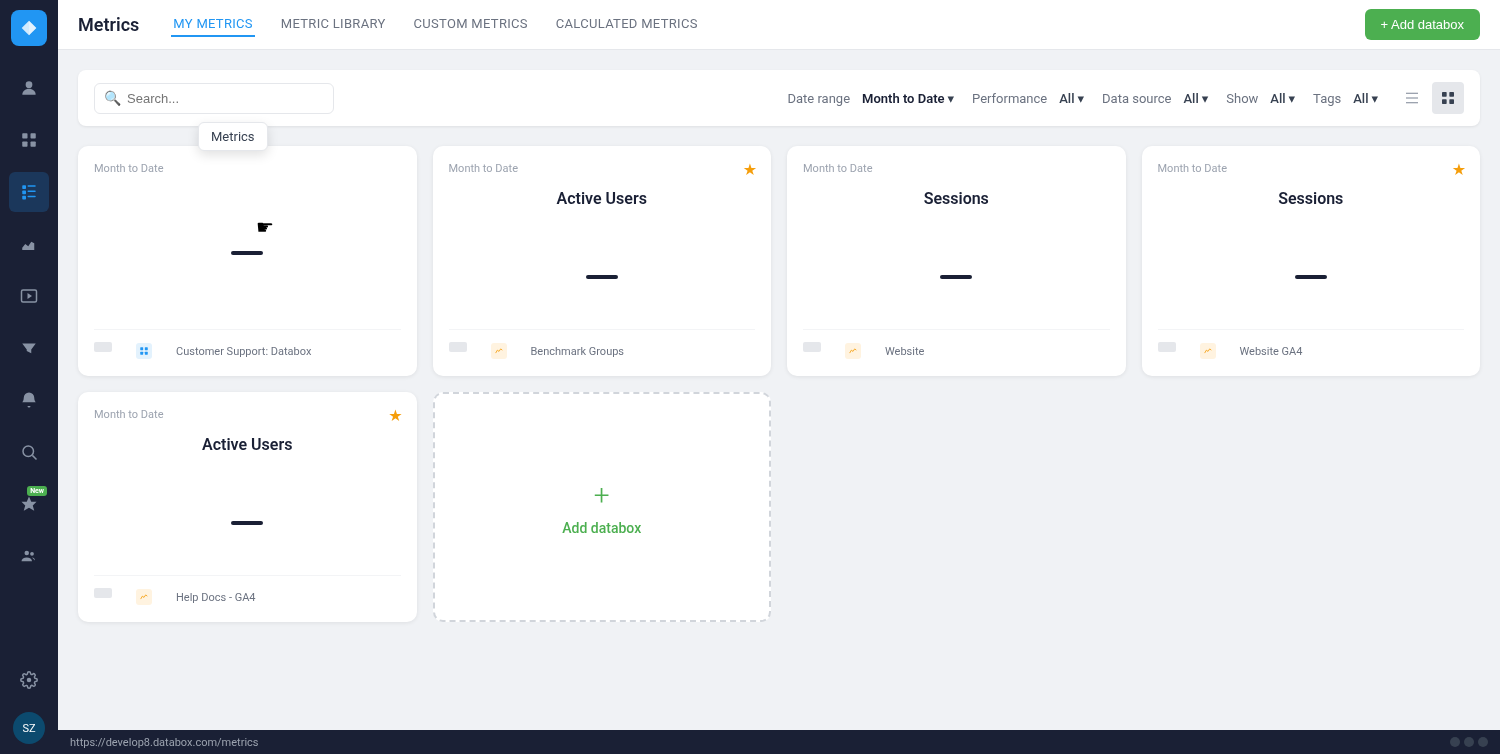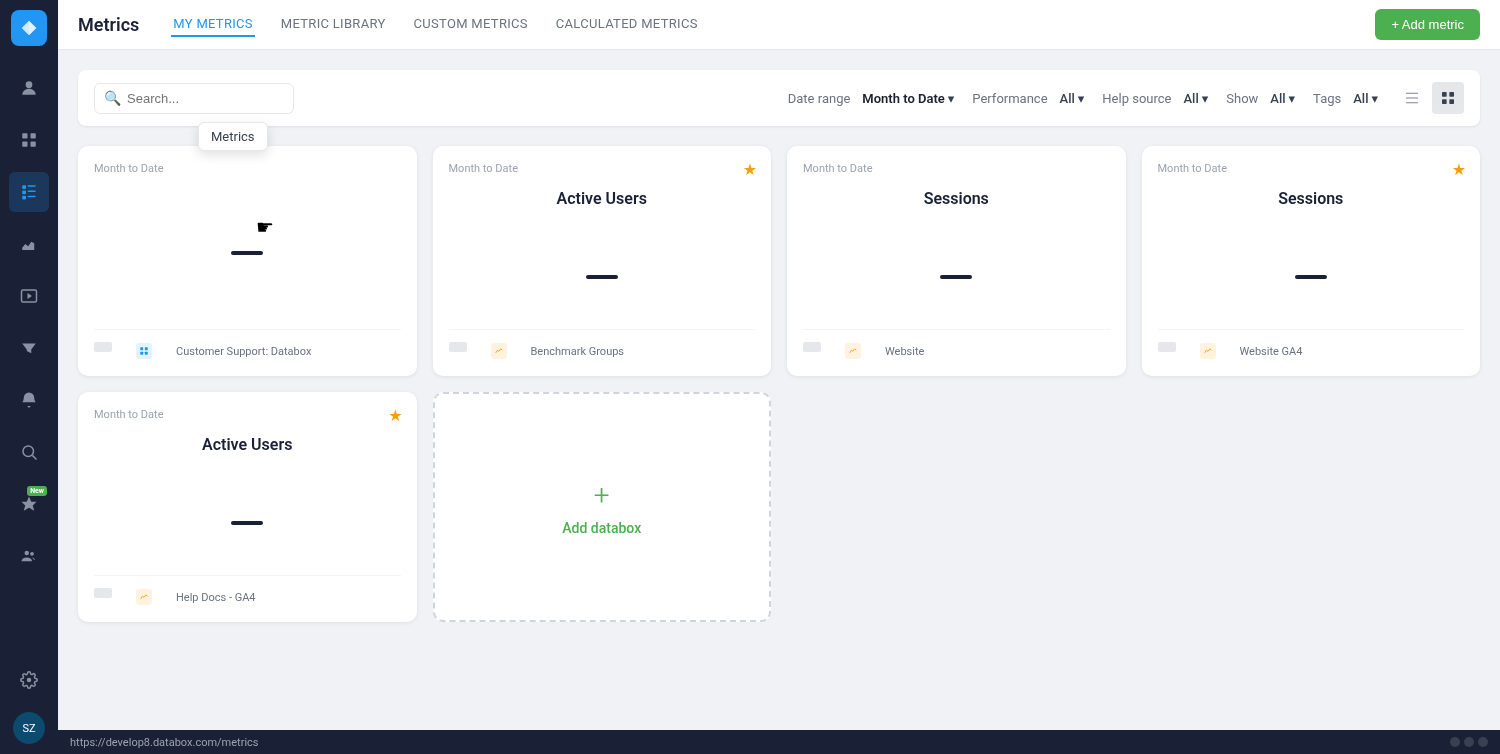--- a/index.html
+++ b/index.html
@@ -131,21 +131,21 @@
       transform: translateY(-50%);
       color: #9ca3af;
       font-size: 14px;
     }
     .search-input {
       border: 1px solid #e5e7eb;
       border-radius: 6px;
       padding: 7px 12px 7px 32px;
       font-size: 13px;
       color: #374151;
-      width: 200px;
+      width: 240px;
       outline: none;
     }
     .filters-spacer { flex: 1; }
     .filter-group {
       display: flex;
       align-items: center;
       gap: 6px;
       font-size: 13px;
       color: #6b7280;
     }
@@ -422,21 +422,21 @@
 
 <div class="main">
 
   <div class="topnav">
     <span class="topnav-title">Metrics</span>
     <div class="nav-tab active">MY METRICS</div>
     <div class="nav-tab">METRIC LIBRARY</div>
     <div class="nav-tab">CUSTOM METRICS</div>
     <div class="nav-tab">CALCULATED METRICS</div>
     <div class="topnav-spacer"></div>
-    <button class="add-metric-btn">+ Add metric</button>
+    <button class="add-metric-btn">+ Add databox</button>
   </div>
 
   <div class="content">
 
     <div style="position:relative;">
       <div class="tooltip">Metrics</div>
       <div class="cursor-hand">☛</div>
     </div>
 
     <div class="filters-bar">
@@ -456,21 +456,21 @@
 
       <div class="filter-group">
         <span class="filter-label">Performance</span>
         <div class="filter-dropdown">
           <span>All</span>
           <span>▾</span>
         </div>
       </div>
 
       <div class="filter-group">
-        <span class="filter-label">Help source</span>
+        <span class="filter-label">Data source</span>
         <div class="filter-dropdown">
           <span>All</span>
           <span>▾</span>
         </div>
       </div>
 
       <div class="filter-group">
         <span class="filter-label">Show</span>
         <div class="filter-dropdown">
           <span>All</span>

